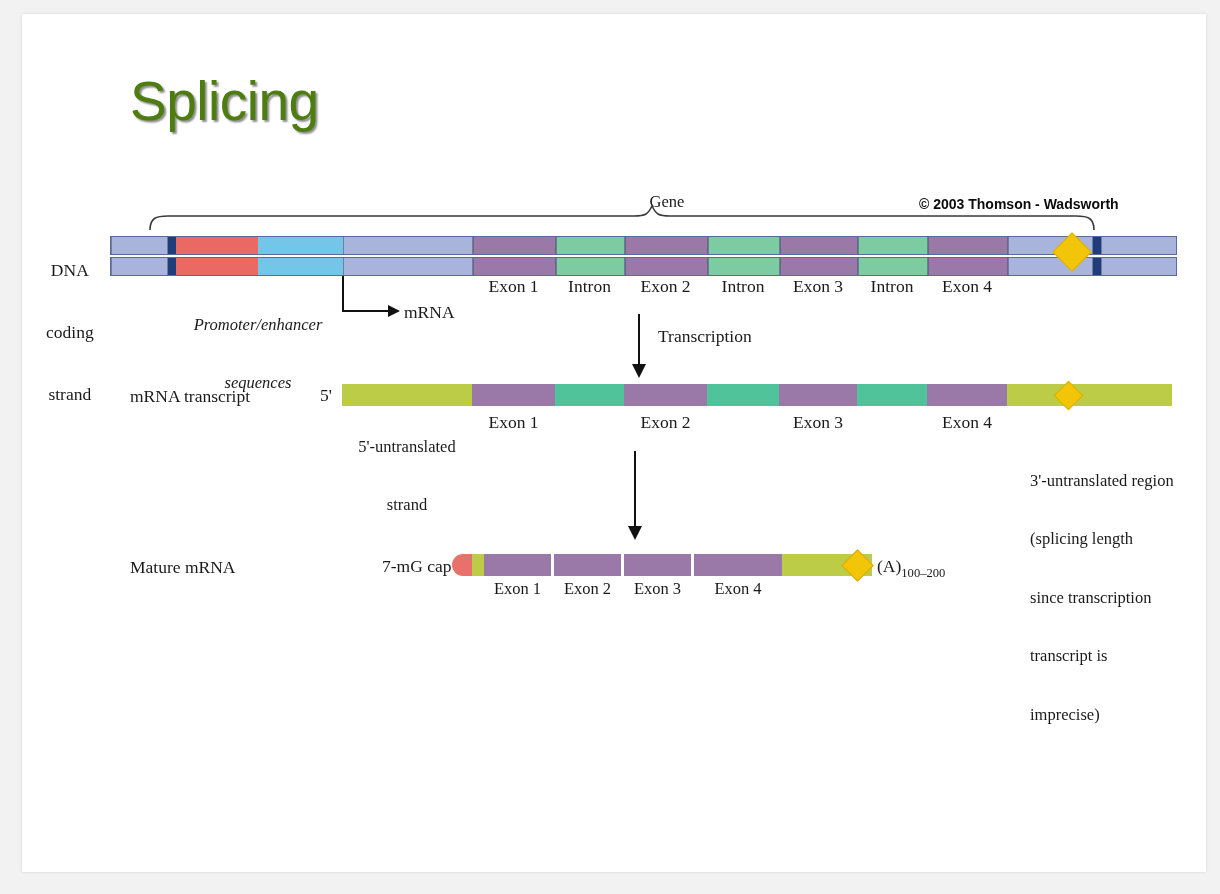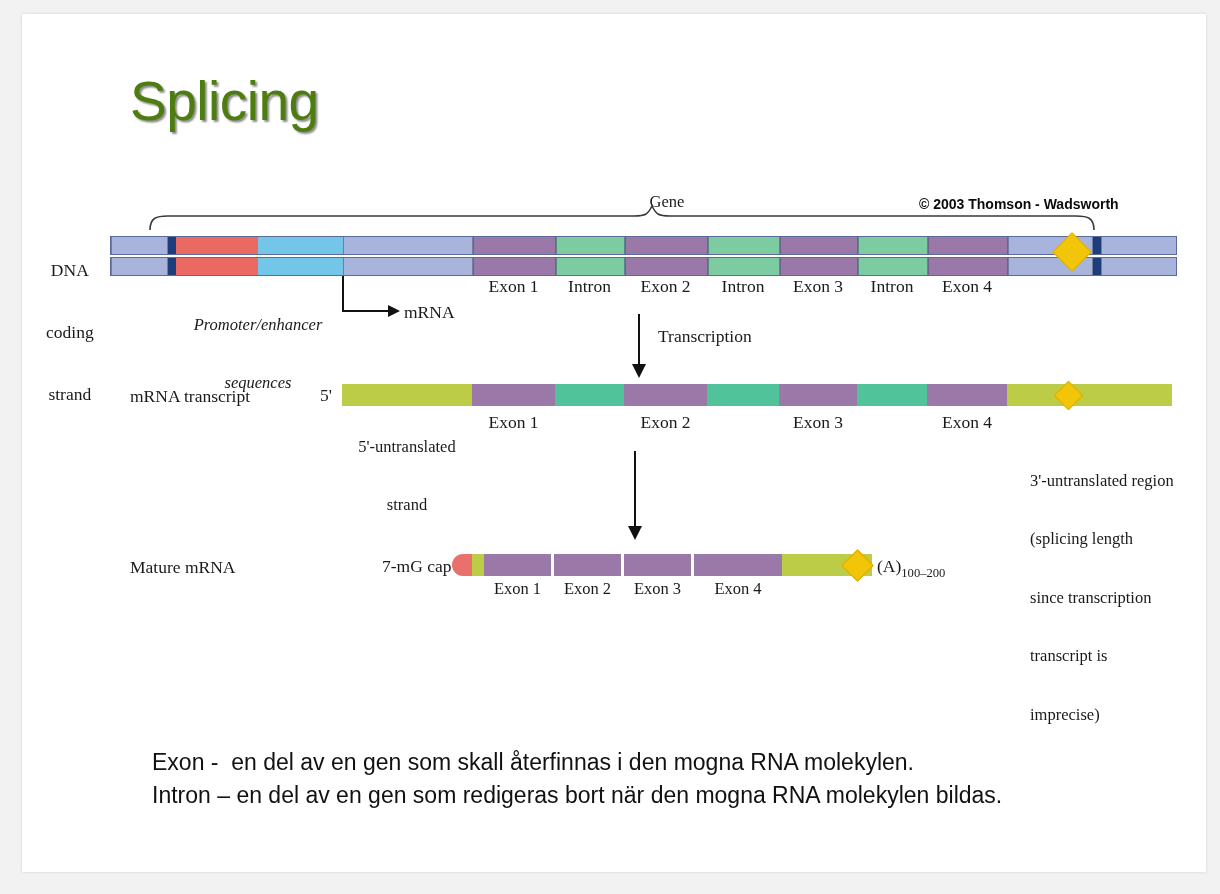--- a/index.html
+++ b/index.html
@@ -296,18 +296,14 @@
 
   <div class="ftext f17" style="left:855px;top:542px;"><span>(A)</span><sub>100–200</sub></div>
 
   <div id="mature-seg-labels">
       <div class="ftext f16 center" style="left: 495.5px; top: 565px;">Exon 1</div>
       <div class="ftext f16 center" style="left: 565.5px; top: 565px;">Exon 2</div>
       <div class="ftext f16 center" style="left: 635.5px; top: 565px;">Exon 3</div>
       <div class="ftext f16 center" style="left: 716px; top: 565px;">Exon 4</div>
     </div>
 
-  <div id="caption">
-    <div>Exon -  en del av en gen som skall återfinnas i den mogna RNA molekylen.</div>
-    <div>Intron – en del av en gen som redigeras bort när den mogna RNA molekylen bildas.</div>
-  </div>
 
 </div>
 
 </body></html>

